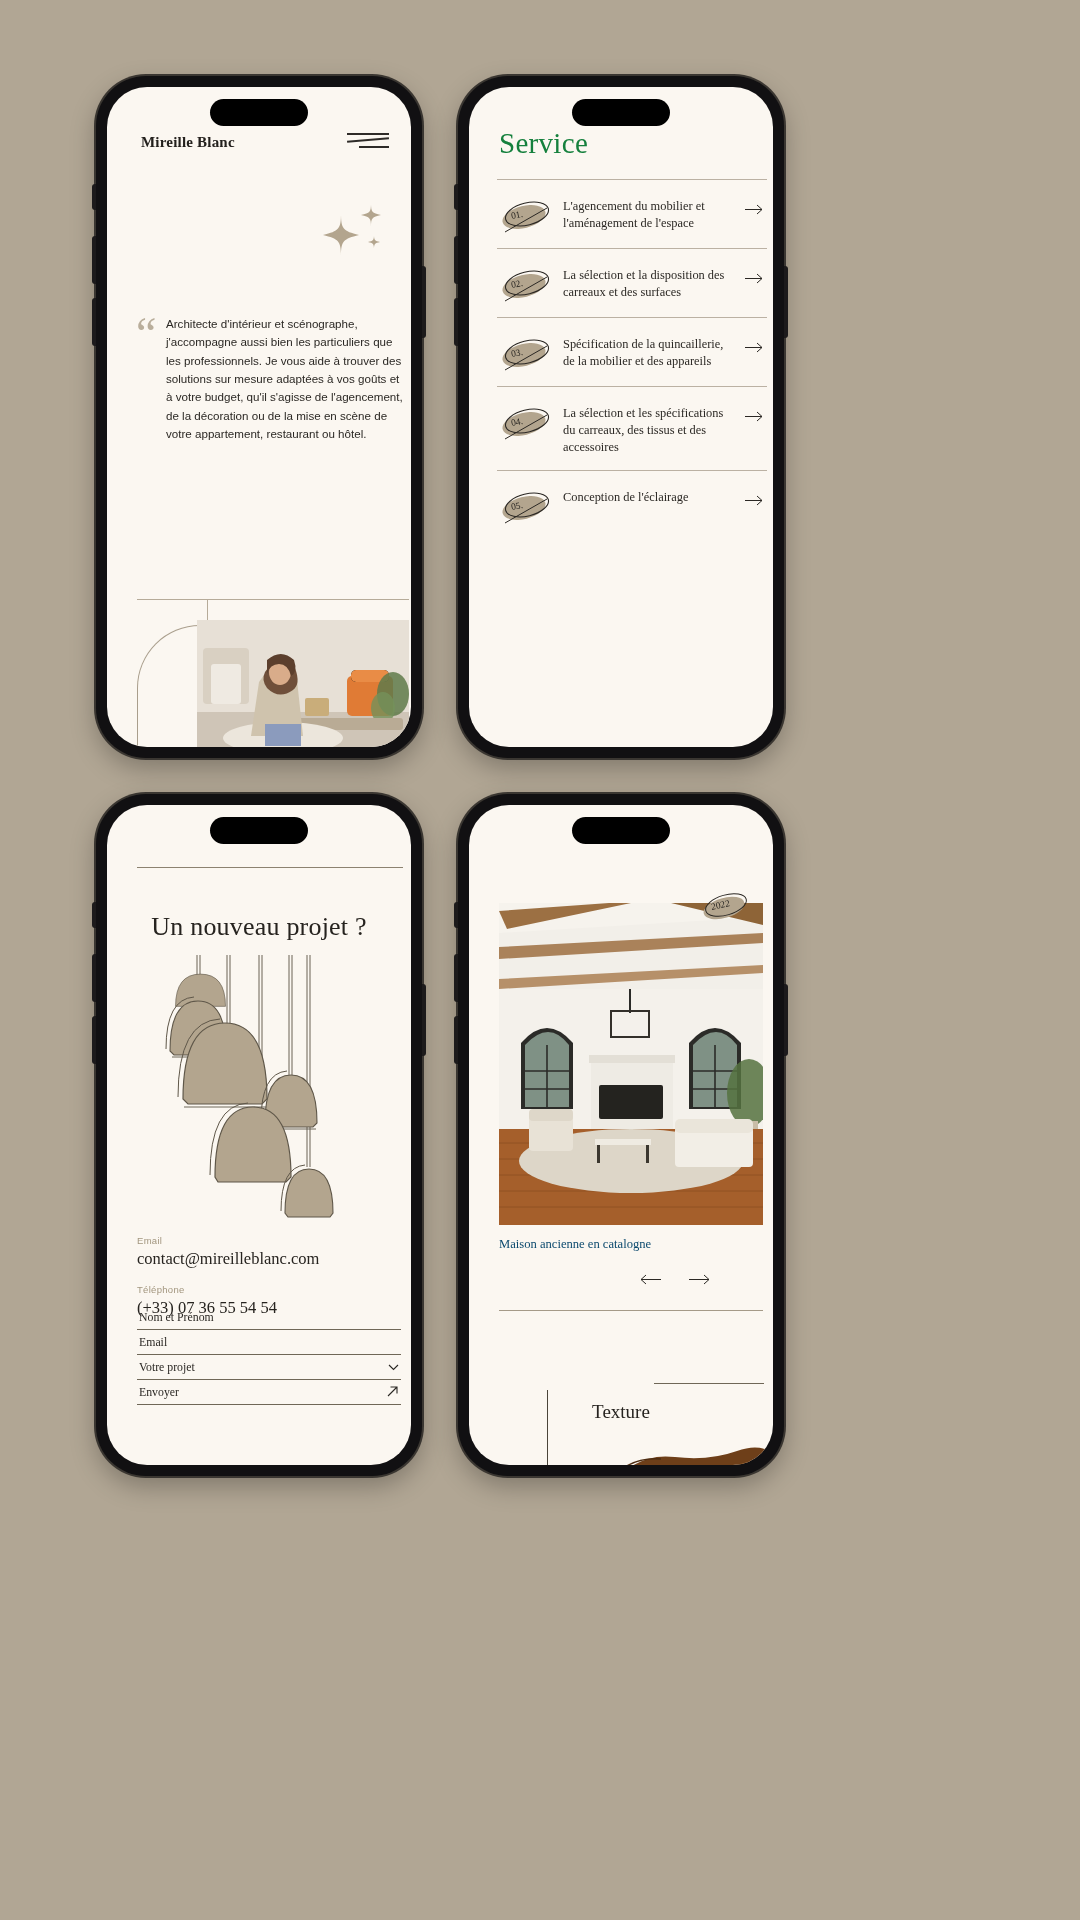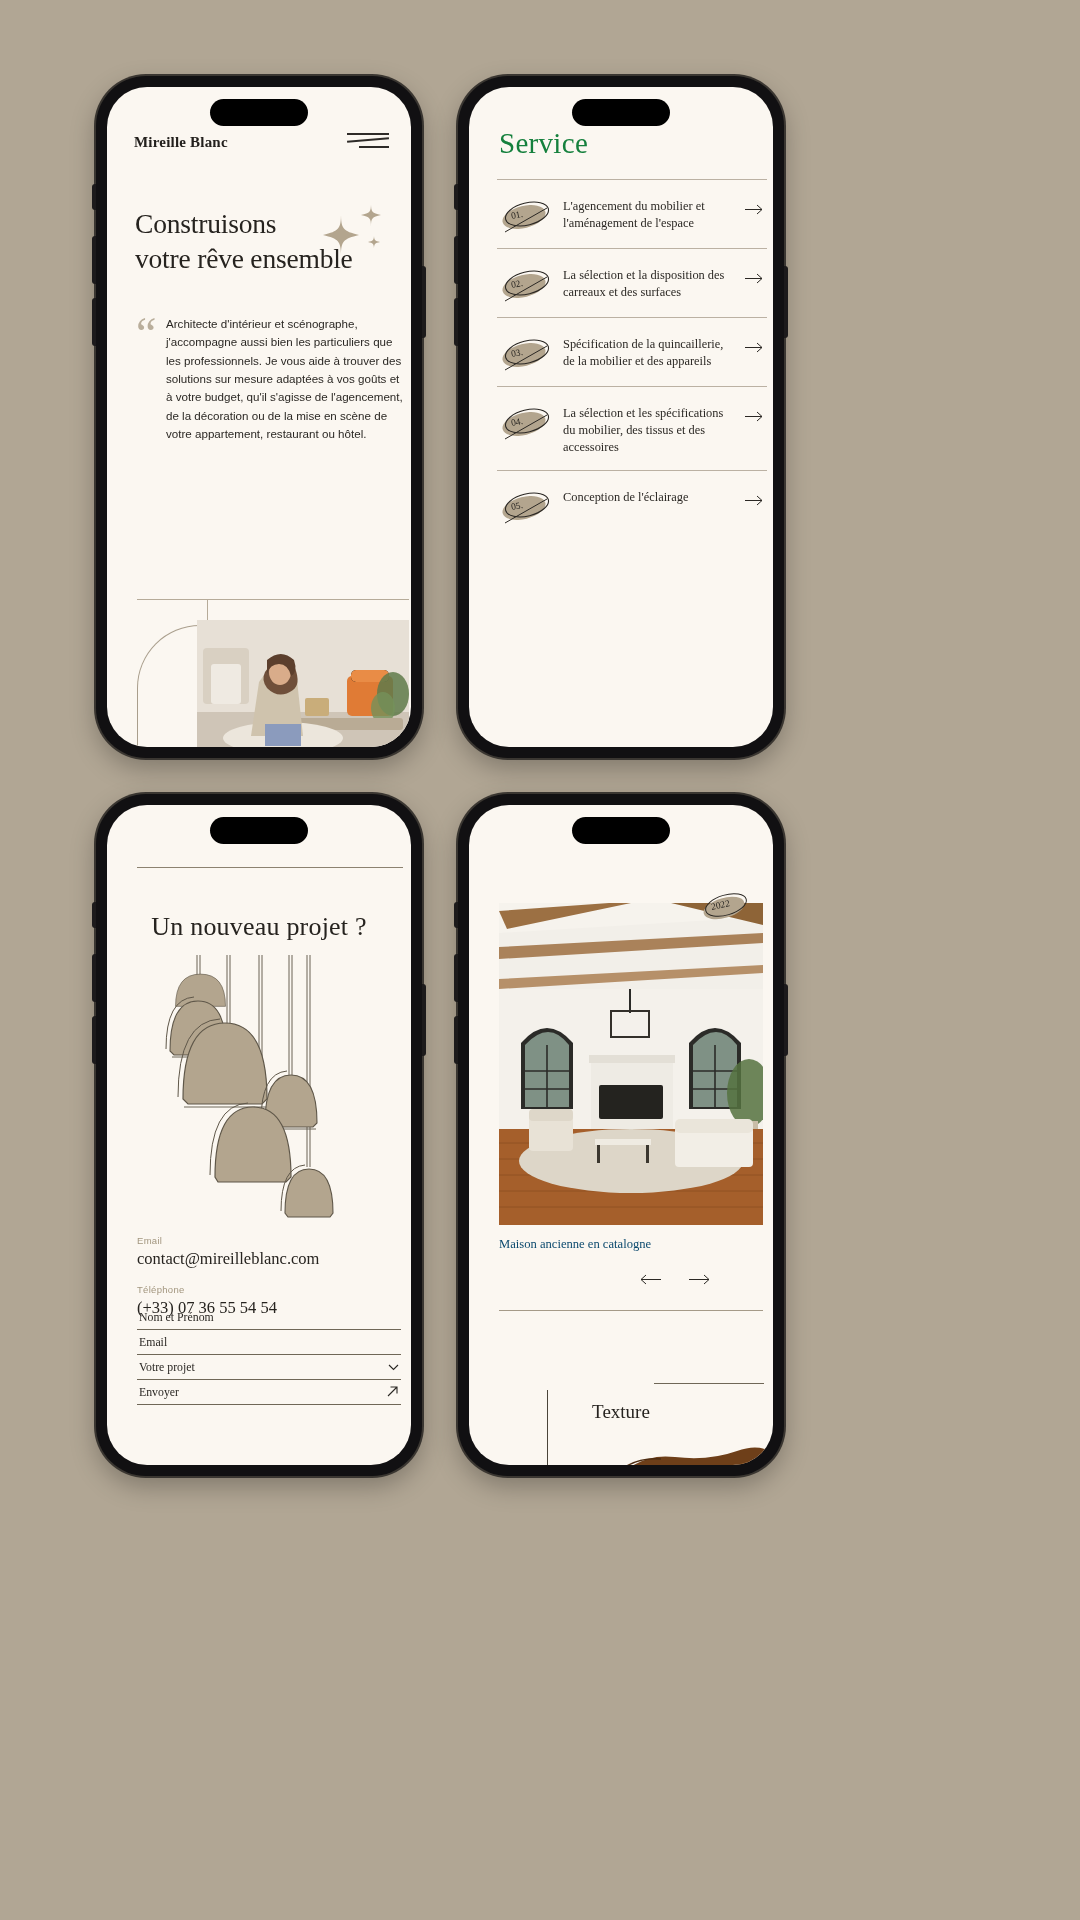--- a/index.html
+++ b/index.html
@@ -53,21 +53,21 @@
   .btn-s.b1 { top: 108px; height: 26px; }
   .btn-s.b2 { top: 160px; height: 48px; }
   .btn-s.b3 { top: 222px; height: 48px; }
   .btn-p {
     position: absolute; right: -4px; top: 190px;
     width: 4px; height: 72px; background: #1c1a1b; border-radius: 0 3px 3px 0;
   }
 
   
   .p1-brand {
-    position: absolute; top: 47px; left: 27px;
+    position: absolute; top: 47px; left: 34px;
     font-family: "Liberation Serif", serif;
     font-weight: bold; font-size: 15px; color: #23201d;
     letter-spacing: .2px;
   }
   .p1-menu {
     position: absolute; top: 44px; right: 22px;
     width: 42px; height: 20px;
   }
   .p1-menu i {
     position: absolute; right: 0; height: 1.6px; background: #2e2b28; display:block;
@@ -208,24 +208,20 @@
       </div>
 
       <div class="sparkles">
         <svg viewBox="0 0 78 66" width="78" height="66">
           <path d="M30 62 C30 46 32 44 48 40 C32 36 30 34 30 18 C30 34 28 36 12 40 C28 44 30 46 30 62 Z" fill="#b3a58e"></path>
           <path d="M60 32 C60 23 61 22 70 20 C61 18 60 17 60 8 C60 17 59 18 50 20 C59 22 60 23 60 32 Z" fill="#b3a58e"></path>
           <path d="M63 54 C63 49 64 48 69 47 C64 46 63 45 63 40 C63 45 62 46 57 47 C62 48 63 49 63 54 Z" fill="#b3a58e"></path>
         </svg>
       </div>
 
-      <div class="p1-head">
-        <div>Construisons</div>
-        <div>votre rêve ensemble</div>
-      </div>
 
       <div class="quote-wrap">
         <div class="quote-mark">“</div>
         <div class="quote-body">Architecte d'intérieur et scénographe, j'accompagne aussi bien les particuliers que les professionnels. Je vous aide à trouver des solutions sur mesure adaptées à vos goûts et à votre budget, qu'il s'agisse de l'agencement, de la décoration ou de la mise en scène de votre appartement, restaurant ou hôtel.</div>
       </div>
 
       <div class="p1-photo-wrap">
         <div class="p1-line-h"></div>
         <div class="p1-line-v"></div>
         <div class="p1-arch"></div>
@@ -324,21 +320,21 @@
 
         <div class="svc-item">
           <div class="badge">
             <svg viewBox="0 0 56 36" width="56" height="36">
               <ellipse cx="27" cy="19" rx="22" ry="11" fill="#b3a58e" transform="rotate(-14 27 19)"></ellipse>
               <ellipse cx="30" cy="16" rx="22" ry="11" fill="none" stroke="#2b2824" stroke-width="1.1" transform="rotate(-14 30 16)"></ellipse>
               <path d="M8 34 L50 10" stroke="#2b2824" stroke-width="1" fill="none"></path>
             </svg>
             <span class="num">04.</span>
           </div>
-          <div class="svc-text">La sélection et les spécifications du mobilier, des tissus et des accessoires</div>
+          <div class="svc-text">La sélection et les spécifications du carreaux, des tissus et des accessoires</div>
           <div class="arrow">
             <svg width="20" height="11" viewBox="0 0 20 11">
                 <path d="M0 5.5 H17 M12 1 L17 5.5 L12 10" stroke="#2b2824" stroke-width="1" fill="none"></path>
               </svg>
           </div>
         </div>
         <div class="rule"></div>
 
         <div class="svc-item">
           <div class="badge">

